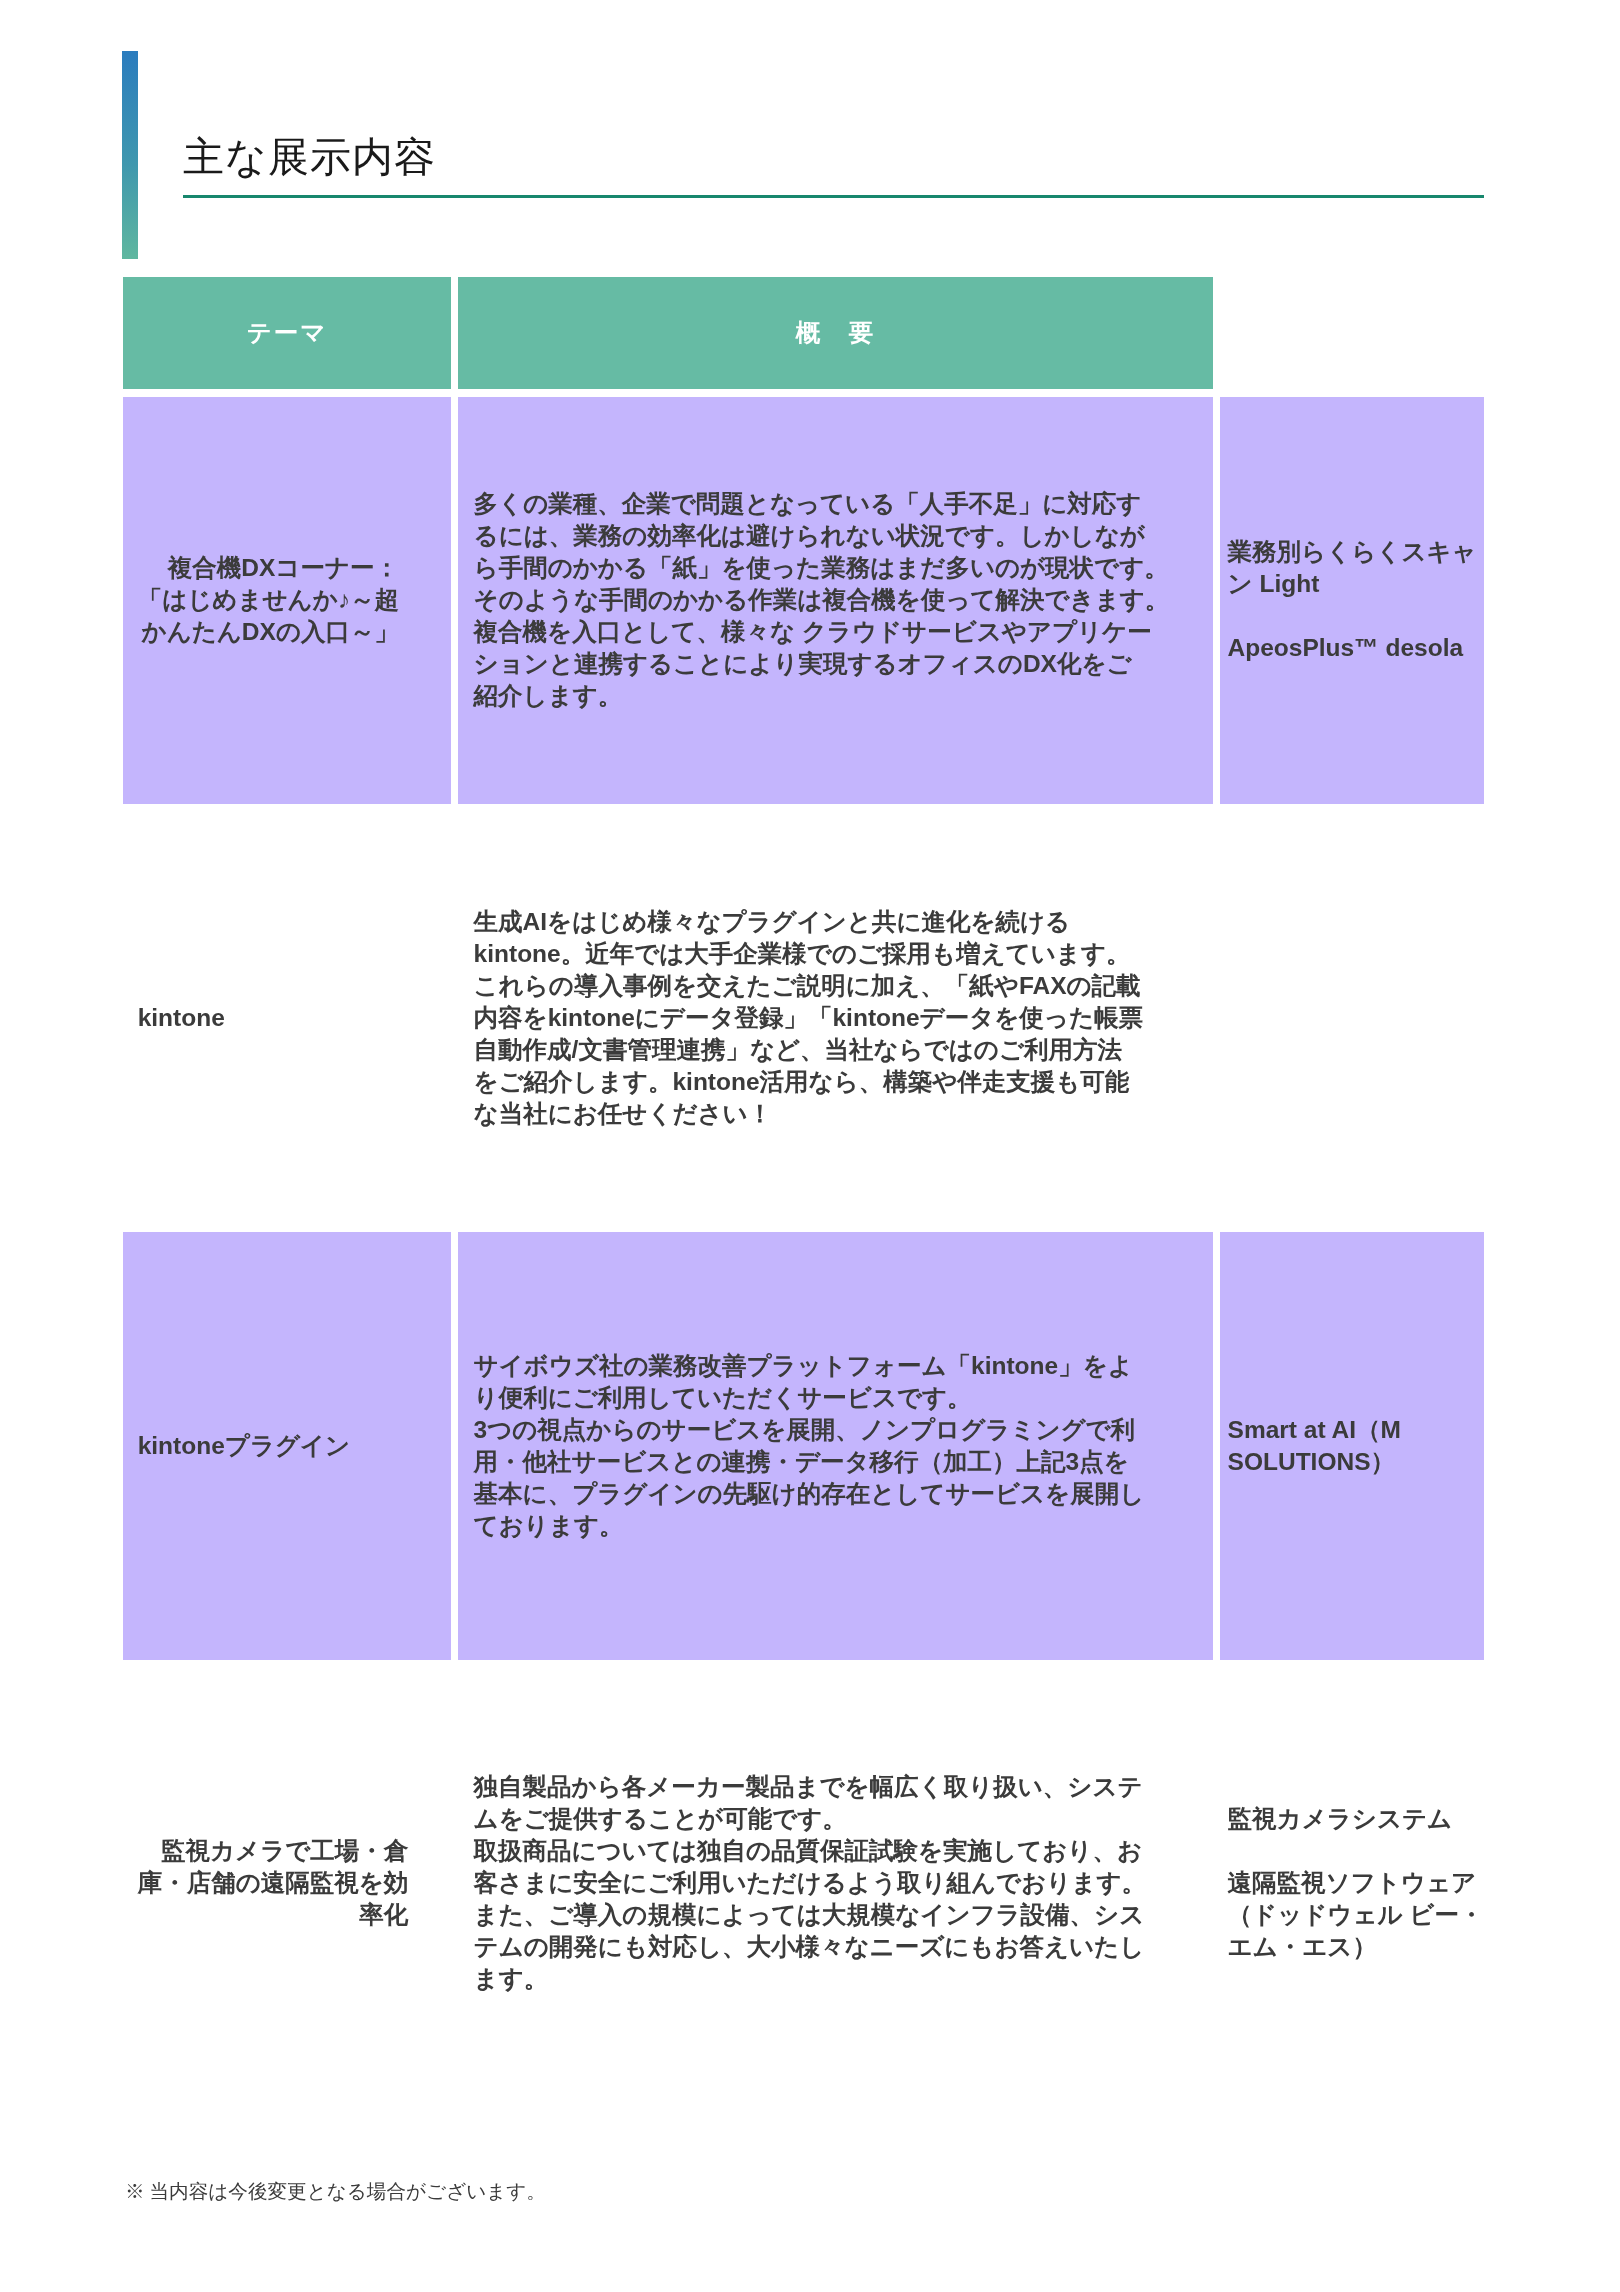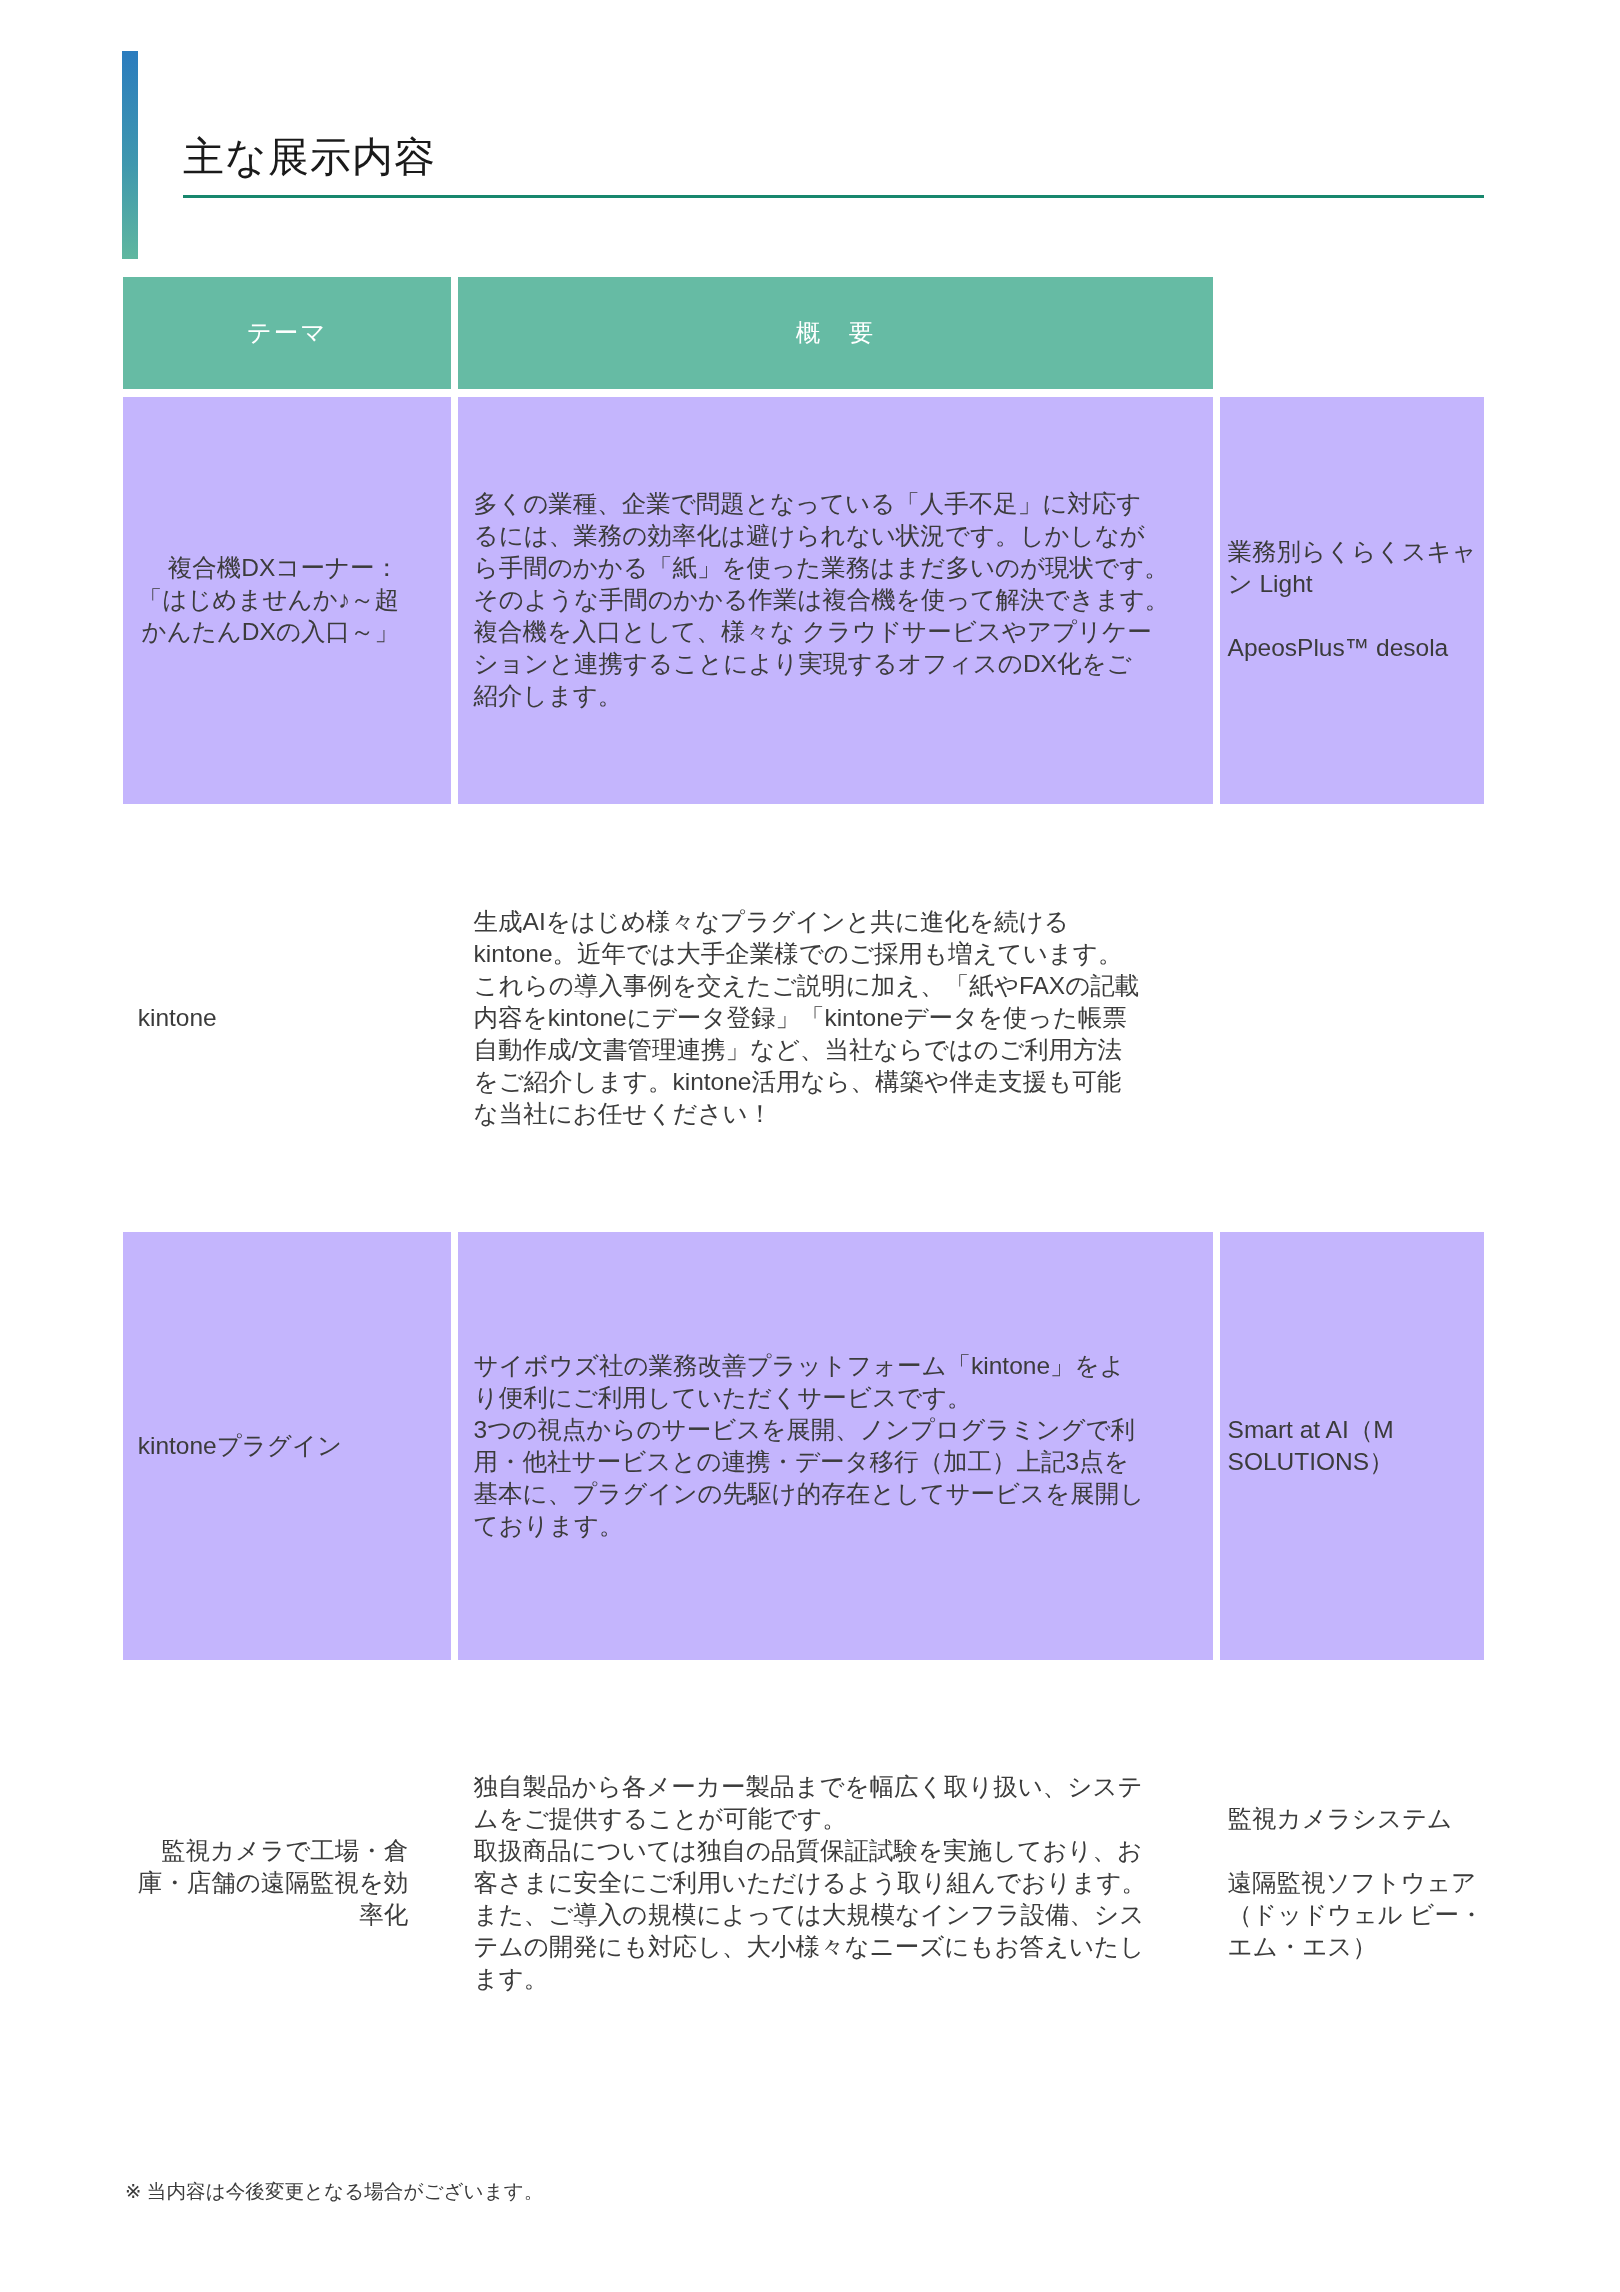--- a/index.html
+++ b/index.html
@@ -15,29 +15,29 @@
   .subtitle{position:absolute;left:184px;top:220px;font-size:23.5px;line-height:31px;color:#333333;}
 
   .tbl{position:absolute;left:123px;top:277px;width:1377px;}
   .trow{display:grid;grid-template-columns:328px 755px 280px;column-gap:6.9px;}
   .trow.head{height:112px;margin-bottom:7.8px;}
   .trow.r1{height:407px;}
   .trow.r2{height:428px;}
   .trow.r3{height:428px;}
   .trow.r4{height:447px;}
 
-  .cell{display:flex;align-items:center;}
+  .cell{display:flex;align-items:center;font-weight:bold;}
   .hcell{background:#66bba4;color:#ffffff;font-size:26.5px;justify-content:center;letter-spacing:2px;}
   .mint .cell{background:#c4b5fd;}
   .txt{white-space:pre-line;font-size:24.5px;line-height:32px;}
   .c-theme{padding-left:14.7px;padding-right:9.8px;text-align:right;}
   .c-overview{padding-left:15.7px;padding-right:9.8px;}
   .c-products{padding-left:7.8px;padding-right:3.9px;}
 
-  .footnote{position:absolute;left:125px;top:2178px;font-size:19.6px;color:#3b3b3b;}
+  .footnote{position:absolute;left:125px;top:2178px;font-size:19.6px;color:#3b3b3b;font-family:Liberation Serif, serif;}
 </style>
 </head>
 <body>
 
 <div class="page">
 
   <div class="accent-bar"></div>
 
   <div class="title">主な展示内容</div>
   <div class="title-underline"></div>

